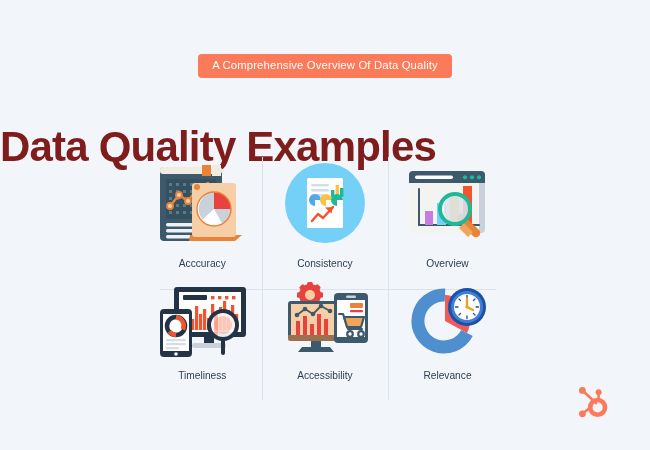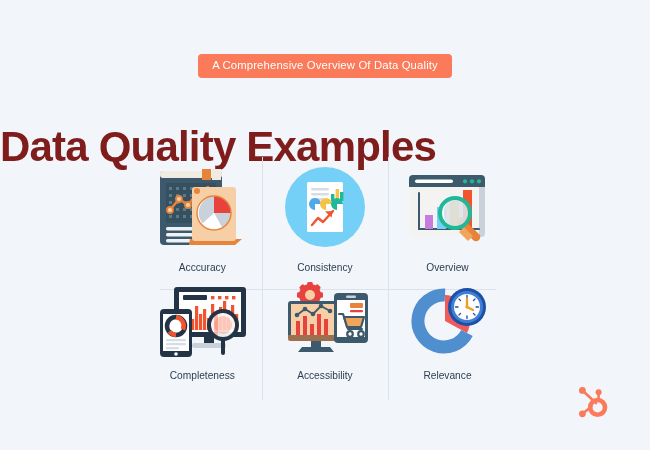--- a/index.html
+++ b/index.html
@@ -69,21 +69,21 @@
   .cell {
     position: absolute;
     width: 122.6px;
     height: 121.5px;
     display: flex;
     flex-direction: column;
     align-items: center;
     justify-content: flex-start;
     box-sizing: border-box;
   }
-  .cell.r0 { top: 0; justify-content: center; }
+  .cell.r0 { top: 0; }
   .cell.r1 { top: 121.5px; }
   .cell.c0 { left: 0; }
   .cell.c1 { left: 122.6px; }
   .cell.c2 { left: 245.2px; }
 
   .icon-wrap {
     height: 92px;
     width: 100%;
     display: flex;
     align-items: center;
@@ -318,21 +318,21 @@
 
           <rect x="69" y="54" width="4" height="20" rx="2" fill="#243447"></rect>
 
           <circle cx="71" cy="44" r="14" fill="#ffffff" fill-opacity="0.9"></circle>
           <path d="M62 34 l4 0 l0 22 l-4 0 z" fill="#f2542d" fill-opacity="0.35"></path>
           <circle cx="71" cy="44" r="11" fill="none" stroke="#ffffff" stroke-width="0"></circle>
           <circle cx="71" cy="44" r="9" fill="#f2542d" fill-opacity="0.25"></circle>
           <circle cx="71" cy="44" r="14" fill="none" stroke="#243447" stroke-width="4"></circle>
         </svg>
       </div>
-      <div class="cell-label">Completeness</div>
+      <div class="cell-label">Timeliness</div>
     </div>
 
     <div class="cell r1 c1">
       <div class="icon-wrap">
         <svg width="94" height="80" viewBox="0 0 94 80">
 
           <g fill="#e8423f">
             <circle cx="32" cy="14" r="11"></circle>
             <rect x="29.2" y="1" width="5.6" height="26" rx="1.4"></rect>
             <rect x="19" y="11.2" width="26" height="5.6" rx="1.4"></rect>

